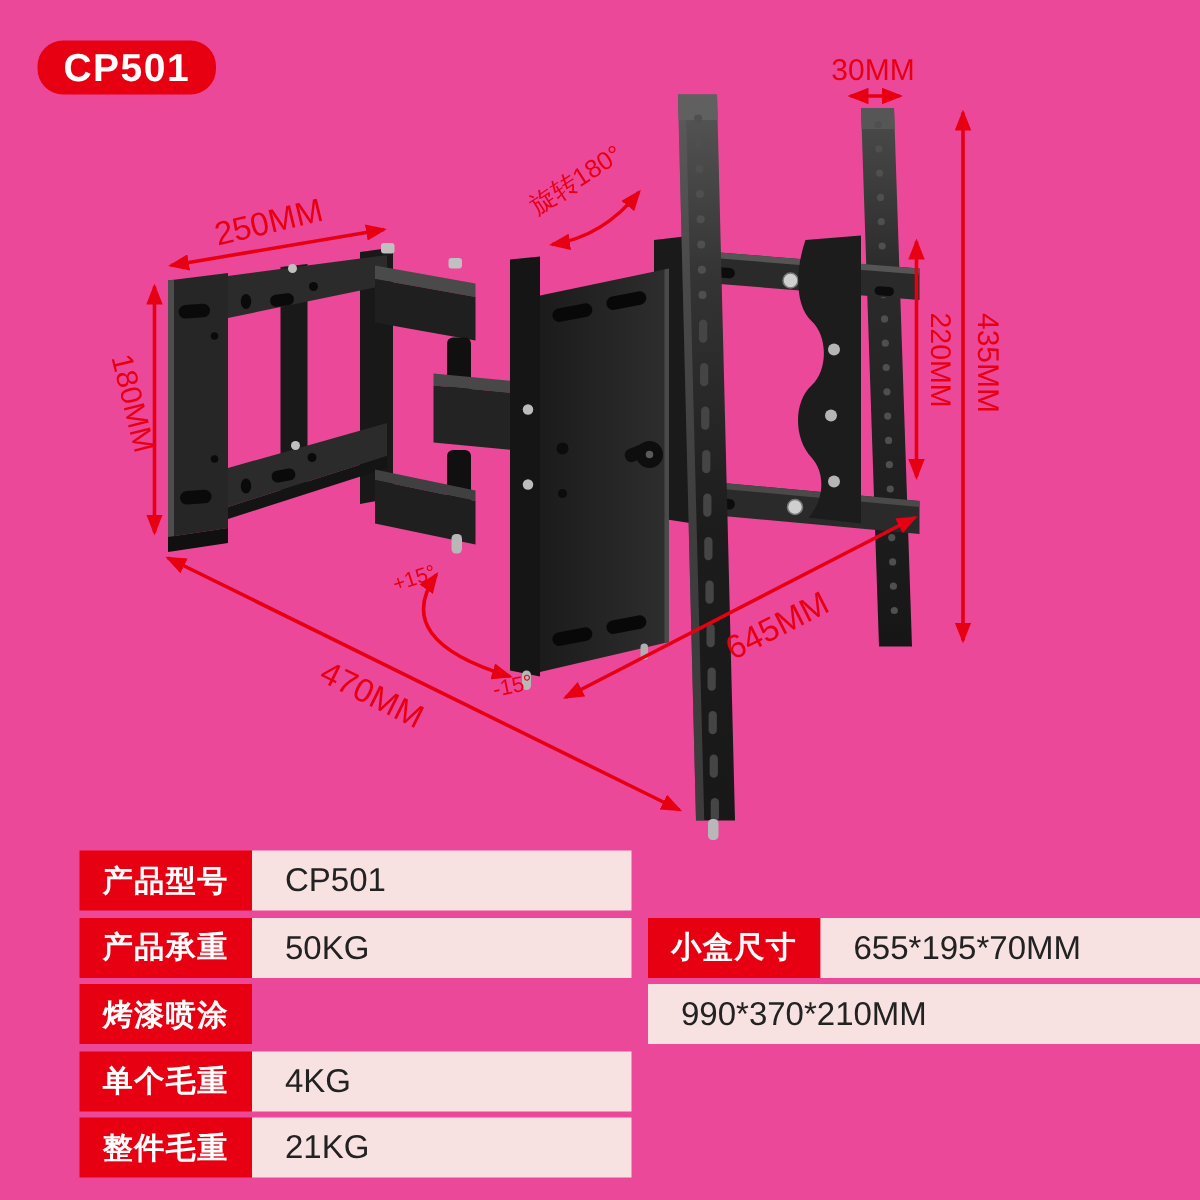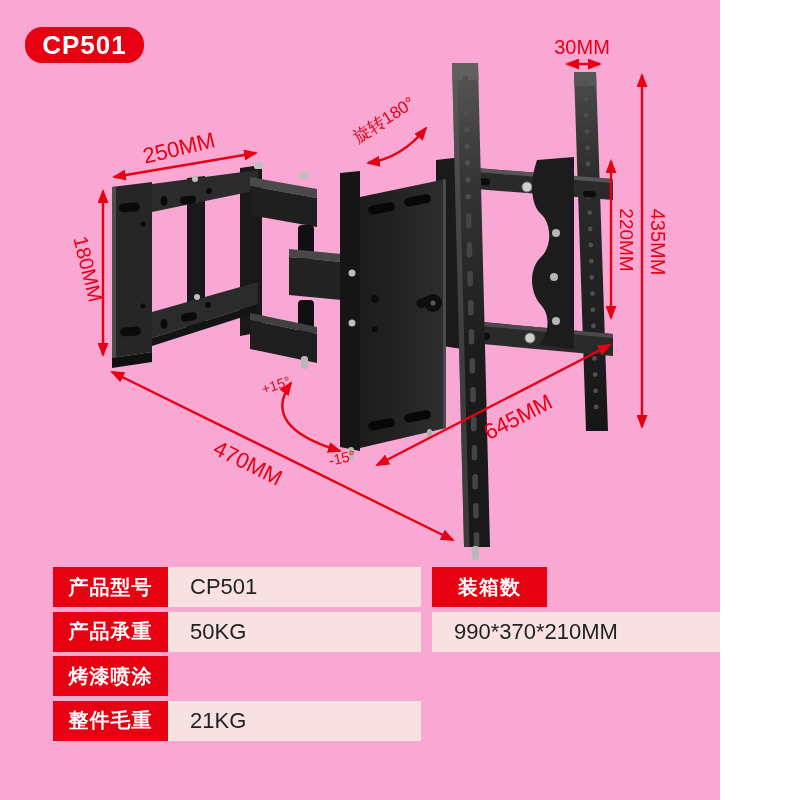--- a/index.html
+++ b/index.html
@@ -1,16 +1,16 @@
 <!DOCTYPE html>
 <html><head>
 <meta charset="utf-8">
 <style>
   html,body{margin:0;padding:0;background:#fff;}
-  .stage{position:relative;width:720px;height:800px;background:#f9a8d4;overflow:hidden;
+  .stage{position:relative;width:800px;height:800px;background:#ec4899;overflow:hidden;
          font-family:"Liberation Sans",sans-serif;}
   .badge{position:absolute;left:25px;top:27px;width:119px;height:36px;background:#e60012;
          border-radius:17px;color:#fff;display:flex;align-items:center;justify-content:center;
          font-size:26px;font-weight:bold;letter-spacing:1px;}
   svg.product{position:absolute;left:0;top:0;}
   .spec{position:absolute;left:27px;top:567px;width:747px;display:flex;gap:11px;padding-left:26px;}
   .spec-col{flex:1;display:flex;flex-direction:column;}
   .spec-row{display:flex;height:40px;margin-bottom:4.5px;}
   .spec-label{width:115px;flex:0 0 115px;background:#e60012;color:#ffffff;font-weight:bold;
               font-size:20px;display:flex;align-items:center;justify-content:center;letter-spacing:1px;}
@@ -233,26 +233,33 @@
         <div class="spec-value">CP501</div>
       </div>
       <div class="spec-row">
         <div class="spec-label">产品承重</div>
         <div class="spec-value">50KG</div>
       </div>
       <div class="spec-row">
         <div class="spec-label">烤漆喷涂</div>
       </div>
       <div class="spec-row">
+        <div class="spec-label">单个毛重</div>
+        <div class="spec-value">4KG</div>
+      </div>
+      <div class="spec-row">
         <div class="spec-label">整件毛重</div>
         <div class="spec-value">21KG</div>
       </div>
     </div>
     <div class="spec-col">
       <div class="spec-row">
-        <div class="spec-label">装箱数</div>
+      </div>
+      <div class="spec-row">
+        <div class="spec-label">小盒尺寸</div>
+        <div class="spec-value">655*195*70MM</div>
       </div>
       <div class="spec-row">
         <div class="spec-value">990*370*210MM</div>
       </div>
     </div>
   </div>
 </div>
 
 </body></html>

